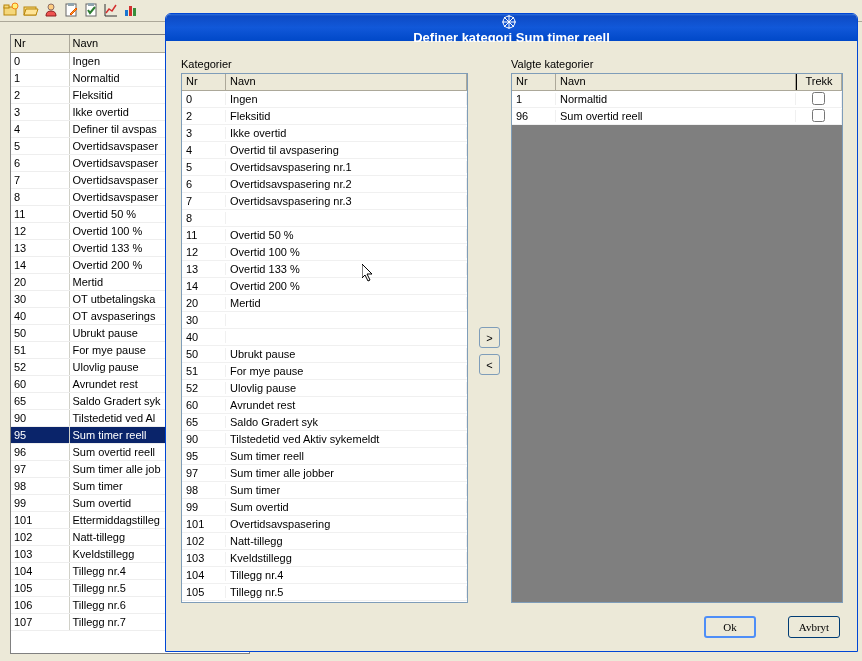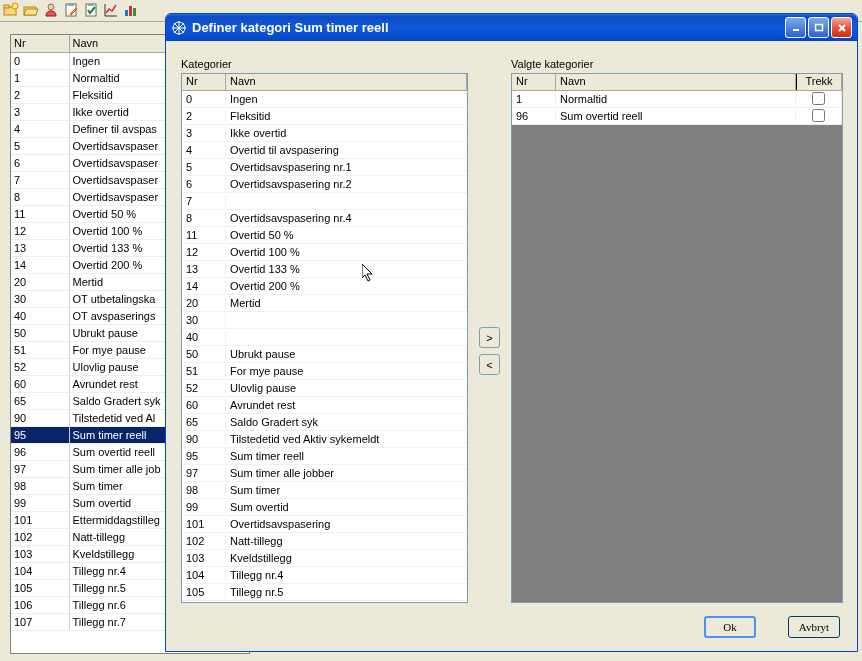--- a/index.html
+++ b/index.html
@@ -61,20 +61,21 @@
   background: linear-gradient(to bottom, #2e6fdb 0%, #0e4bc5 8%, #1158d9 50%, #0048c8 100%);
   height: 27px;
   border-radius: 5px 5px 0 0;
   display: flex;
   align-items: center;
   padding: 0 5px;
   color: #fff;
   font-weight: bold;
   font-size: 13px;
   font-family: "Trebuchet MS", Tahoma, sans-serif;
+  flex-direction: column;
 }
 .titleicon {
   width: 16px; height: 16px; margin-right: 5px;
   display: inline-flex; align-items: center; justify-content: center;
 }
 .titlebar .spacer { flex: 1; }
 .winbtn {
   width: 21px; height: 21px; margin-left: 2px;
   border: 1px solid #fff; border-radius: 3px;
   display: inline-flex; align-items: center; justify-content: center;
@@ -397,24 +398,24 @@
           <div class="row">
             <div class="col-nr">5</div>
             <div class="col-nv">Overtidsavspasering nr.1</div>
           </div>
           <div class="row">
             <div class="col-nr">6</div>
             <div class="col-nv">Overtidsavspasering nr.2</div>
           </div>
           <div class="row">
             <div class="col-nr">7</div>
+            <div class="col-nv">Overtidsavspasering nr.3</div>
           </div>
           <div class="row">
             <div class="col-nr">8</div>
-            <div class="col-nv">Overtidsavspasering nr.4</div>
           </div>
           <div class="row">
             <div class="col-nr">11</div>
             <div class="col-nv">Overtid 50 %</div>
           </div>
           <div class="row">
             <div class="col-nr">12</div>
             <div class="col-nv">Overtid 100 %</div>
           </div>
           <div class="row">

